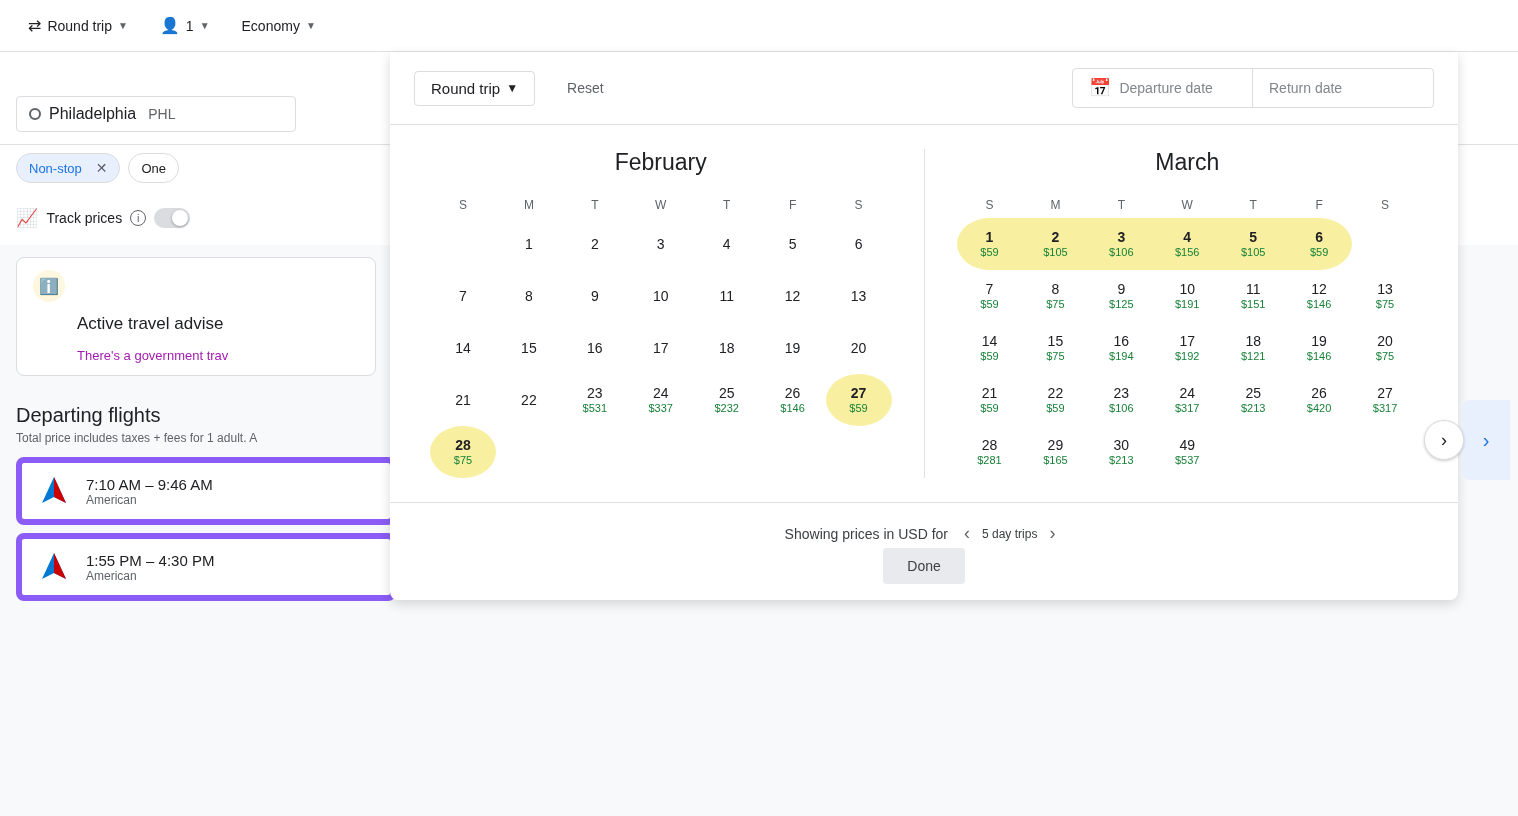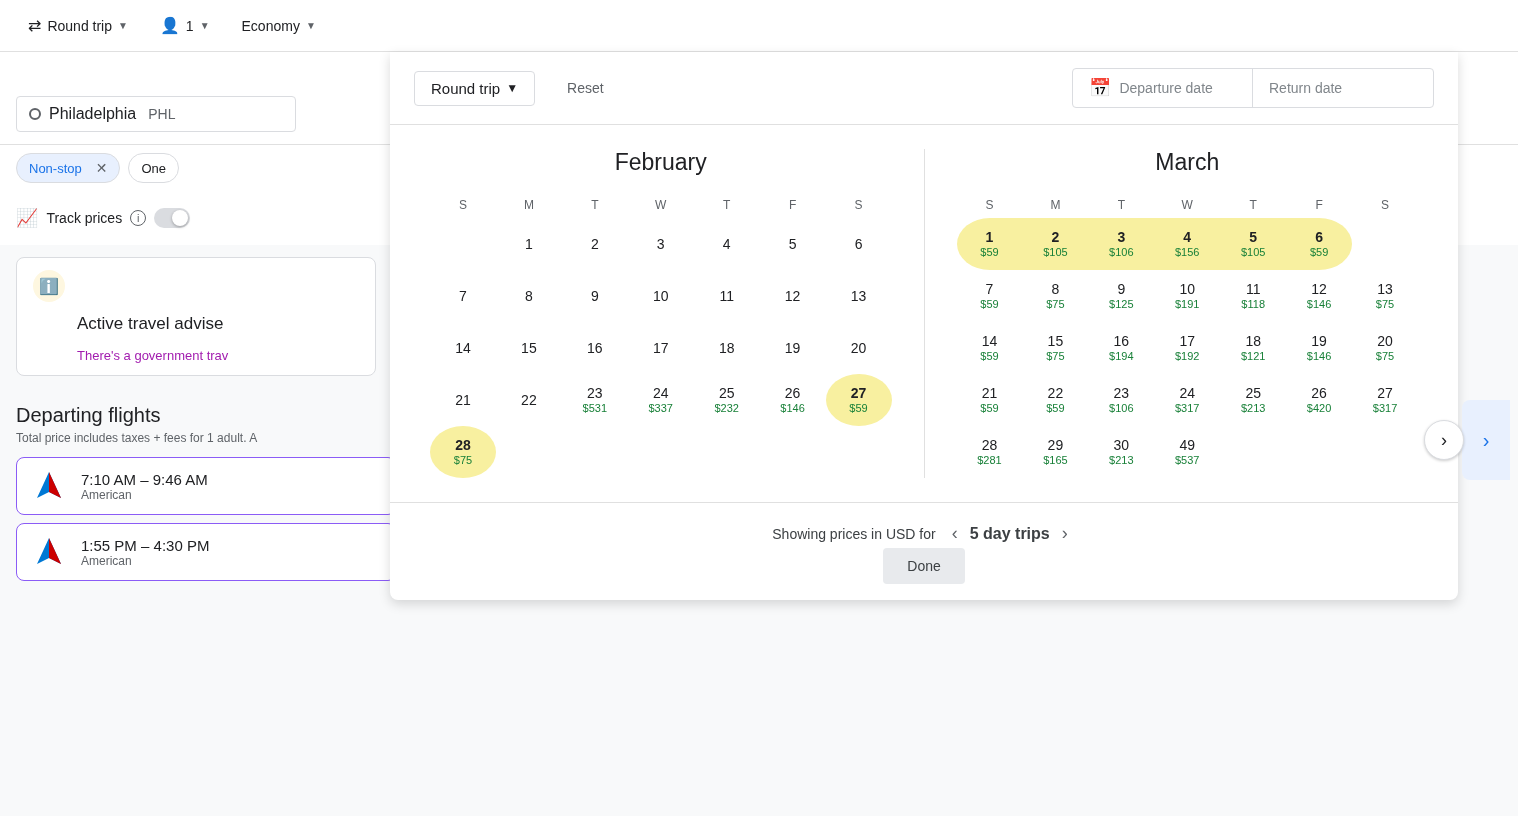--- a/index.html
+++ b/index.html
@@ -169,21 +169,21 @@
       color: #202124;
       margin-bottom: 4px;
     }
     .departing-subtitle {
       font-size: 12px;
       color: #5f6368;
       margin-bottom: 12px;
     }
     .flight-card {
       background: #fff;
-      border: 1px solid #8b5cf6;
+      border: 6px solid #8b5cf6;
       border-radius: 8px;
       padding: 12px 16px;
       margin-bottom: 8px;
       display: flex;
       align-items: center;
       gap: 16px;
       cursor: pointer;
       width: 380px;
     }
     .flight-info { flex: 1; }
@@ -642,21 +642,21 @@
           <div class="cal-cell">
             <div class="cal-day">9</div>
             <div class="cal-price">$125</div>
           </div>
           <div class="cal-cell">
             <div class="cal-day">10</div>
             <div class="cal-price">$191</div>
           </div>
           <div class="cal-cell">
             <div class="cal-day">11</div>
-            <div class="cal-price">$118</div>
+            <div class="cal-price">$151</div>
           </div>
           <div class="cal-cell">
             <div class="cal-day">12</div>
             <div class="cal-price">$146</div>
           </div>
           <div class="cal-cell">
             <div class="cal-day">13</div>
             <div class="cal-price">$75</div>
           </div>
           <div class="cal-cell">
@@ -742,21 +742,21 @@
           </div>
         </div>
     </div>
   </div>
 
   <div class="cal-footer">
     <div class="showing-prices">
       <span>Showing prices in USD for</span>
       <div class="day-trip-nav">
         <button class="nav-arrow-btn">‹</button>
-        <span style="font-size:16px;font-weight:700;">5 day trips</span>
+        <span style="font-size:12px;font-weight:400;">5 day trips</span>
         <button class="nav-arrow-btn">›</button>
       </div>
     </div>
     <button class="done-btn">Done</button>
   </div>
 </div>
 
 <div style="position:absolute;right:64px;top:420px;z-index:300;">
   <div style="
     position:absolute;right:-56px;top:-20px;

